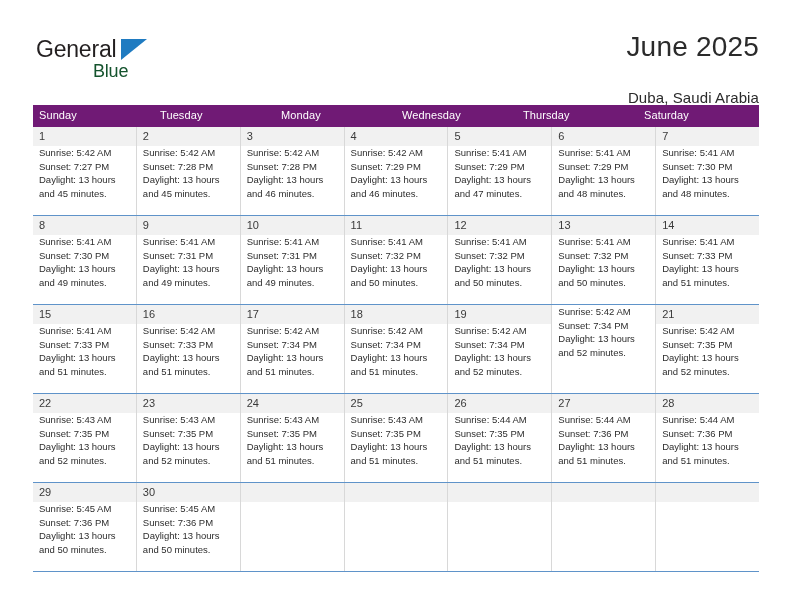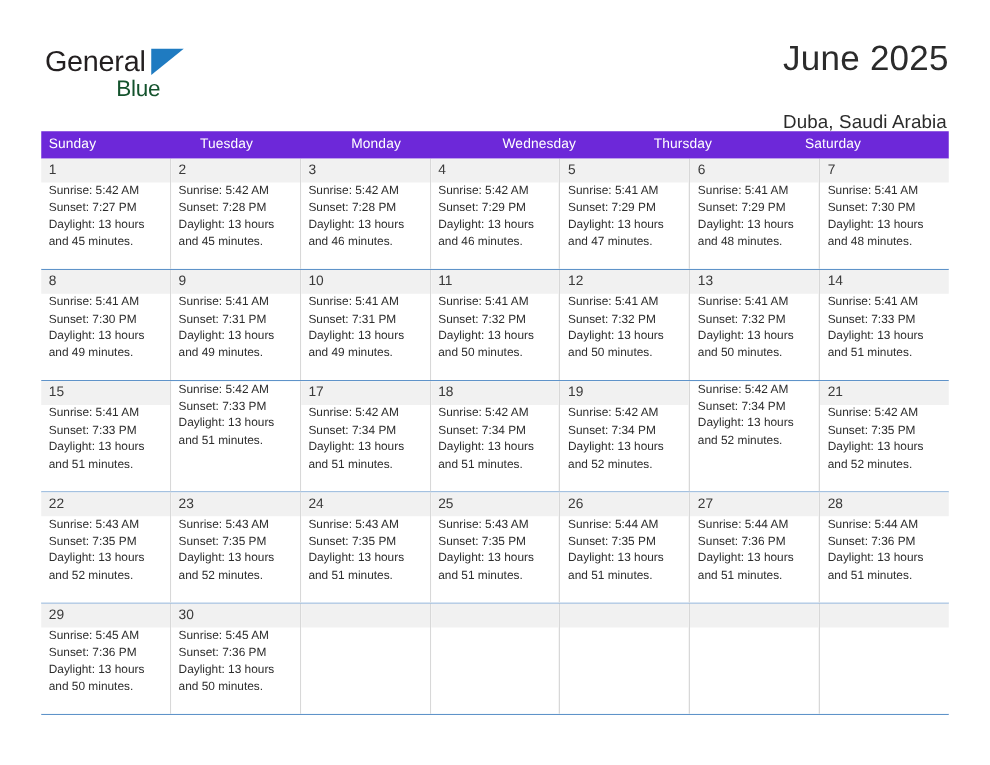--- a/index.html
+++ b/index.html
@@ -63,21 +63,21 @@
     font-size: 18px;
     line-height: 26px;
     color: #14532d;
     letter-spacing: -0.2px;
   }
 
   .title-block {
     position: absolute;
     right: 0;
     top: 0;
-    text-align: left;
+    text-align: right;
   }
   .cal-title {
     font-size: 28px;
     line-height: 34px;
     color: #2b2b2b;
     font-weight: normal;
     letter-spacing: 0.2px;
   }
   .cal-subtitle {
     font-size: 15px;
@@ -90,21 +90,21 @@
   
   .calendar {
     position: absolute;
     left: 33px;
     top: 105px;
     width: 726px;
   }
   .weekday-row {
     display: flex;
     width: 100%;
-    background: #6d28d9;
+    background: #701a75;
   }
   .weekday {
     flex: 1 1 0;
     box-sizing: border-box;
     padding: 4px 0 5px 6px;
     font-size: 11px;
     line-height: 13px;
     color: #ffffff;
     letter-spacing: 0.1px;
   }
@@ -316,20 +316,21 @@
           <div class="daycell">
             <div class="daynum-band">15</div>
             <div class="dayinfo">
               <div>Sunrise: 5:41 AM</div>
               <div>Sunset: 7:33 PM</div>
               <div>Daylight: 13 hours</div>
               <div>and 51 minutes.</div>
             </div>
           </div>
           <div class="daycell">
+            <div class="daynum-band">16</div>
             <div class="dayinfo">
               <div>Sunrise: 5:42 AM</div>
               <div>Sunset: 7:33 PM</div>
               <div>Daylight: 13 hours</div>
               <div>and 51 minutes.</div>
             </div>
           </div>
           <div class="daycell">
             <div class="daynum-band">17</div>
             <div class="dayinfo">

